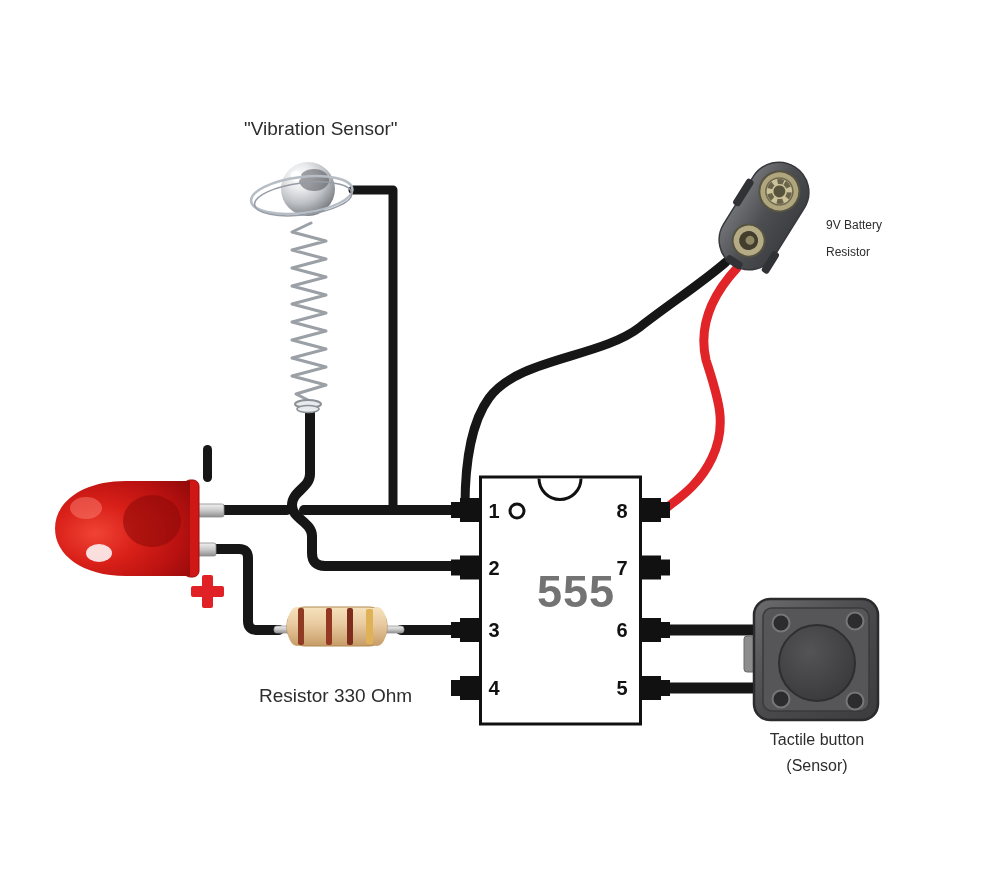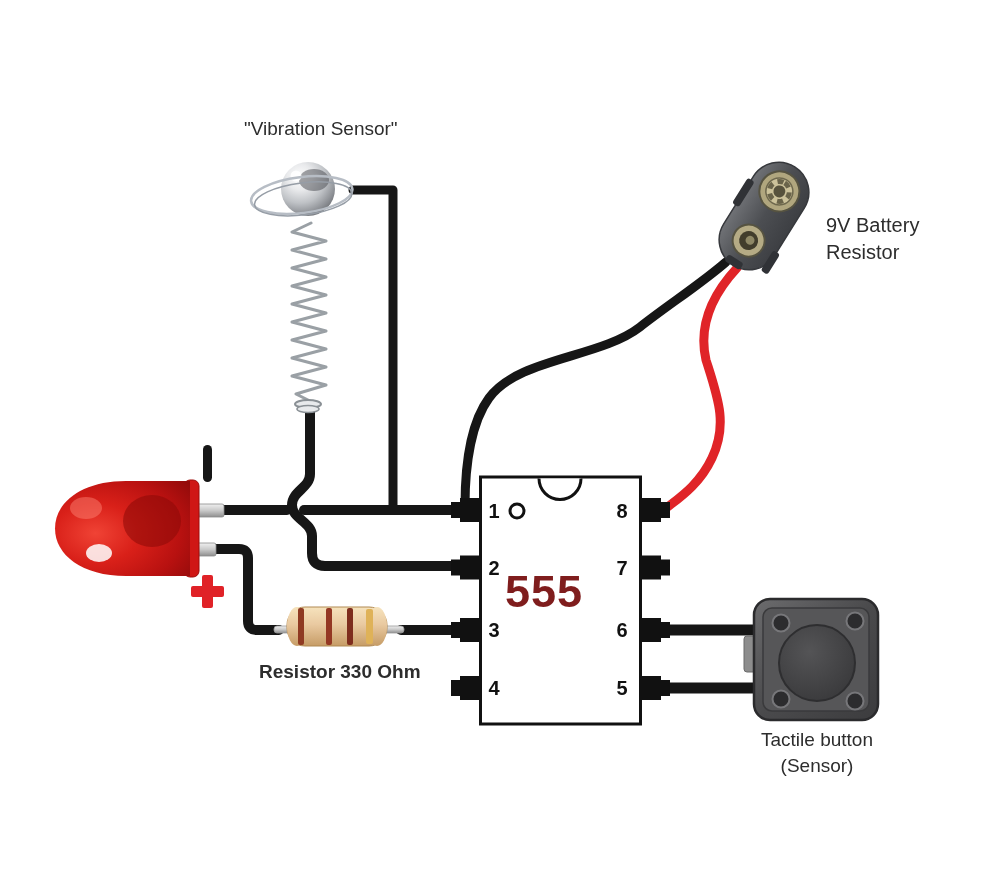--- a/index.html
+++ b/index.html
@@ -3,25 +3,25 @@
 <meta charset="utf-8">
 <style>
   html,body{margin:0;padding:0;background:#ffffff;}
   #stage{
     position:relative;width:1000px;height:893px;background:#ffffff;overflow:hidden;
     font-family:"Liberation Sans", sans-serif;color:#2d2d2d;
   }
   #wiring-svg{position:absolute;left:0;top:0;}
   .lbl{position:absolute;color:#2d2d2d;}
   .lbl-vibration{left:244px;top:118px;font-size:19px;}
-  .lbl-battery{left:826px;top:212px;font-size:20px;line-height:27px;}
-  .lbl-resistor{left:259px;top:661px;font-size:19px;font-weight:bold;}
-  .lbl-button{left:737px;top:727px;width:160px;text-align:center;font-size:19px;line-height:26px;}
-  .ic-name{position:absolute;left:505px;top:566px;width:110px;text-align:left;
-           font-size:45px;font-weight:bold;color:#7f1d1d;letter-spacing:1px;}
+  .lbl-battery{left:826px;top:212px;font-size:12px;line-height:27px;}
+  .lbl-resistor{left:259px;top:685px;font-size:19px;}
+  .lbl-button{left:737px;top:727px;width:160px;text-align:center;font-size:16px;line-height:26px;}
+  .ic-name{position:absolute;left:505px;top:566px;width:110px;text-align:right;
+           font-size:45px;font-weight:bold;color:#737373;letter-spacing:1px;}
   .pin-num{position:absolute;width:18px;text-align:center;font-size:20px;font-weight:bold;color:#111;line-height:26px;}
   .p1{left:485px;top:498px;} .p2{left:485px;top:555px;} .p3{left:485px;top:617px;} .p4{left:485px;top:675px;}
   .p8{left:613px;top:498px;} .p7{left:613px;top:555px;} .p6{left:613px;top:617px;} .p5{left:613px;top:675px;}
   .minus-marker{position:absolute;left:203px;top:445px;width:9px;height:37px;background:#161616;border-radius:5px;}
   .plus-marker{position:absolute;left:191px;top:575px;width:33px;height:33px;}
   .plus-marker::before{content:"";position:absolute;left:0;top:11px;width:33px;height:11px;background:#e02227;border-radius:2px;}
   .plus-marker::after{content:"";position:absolute;left:11px;top:0;width:11px;height:33px;background:#e02227;border-radius:2px;}
 </style>
 </head>
 <body>

